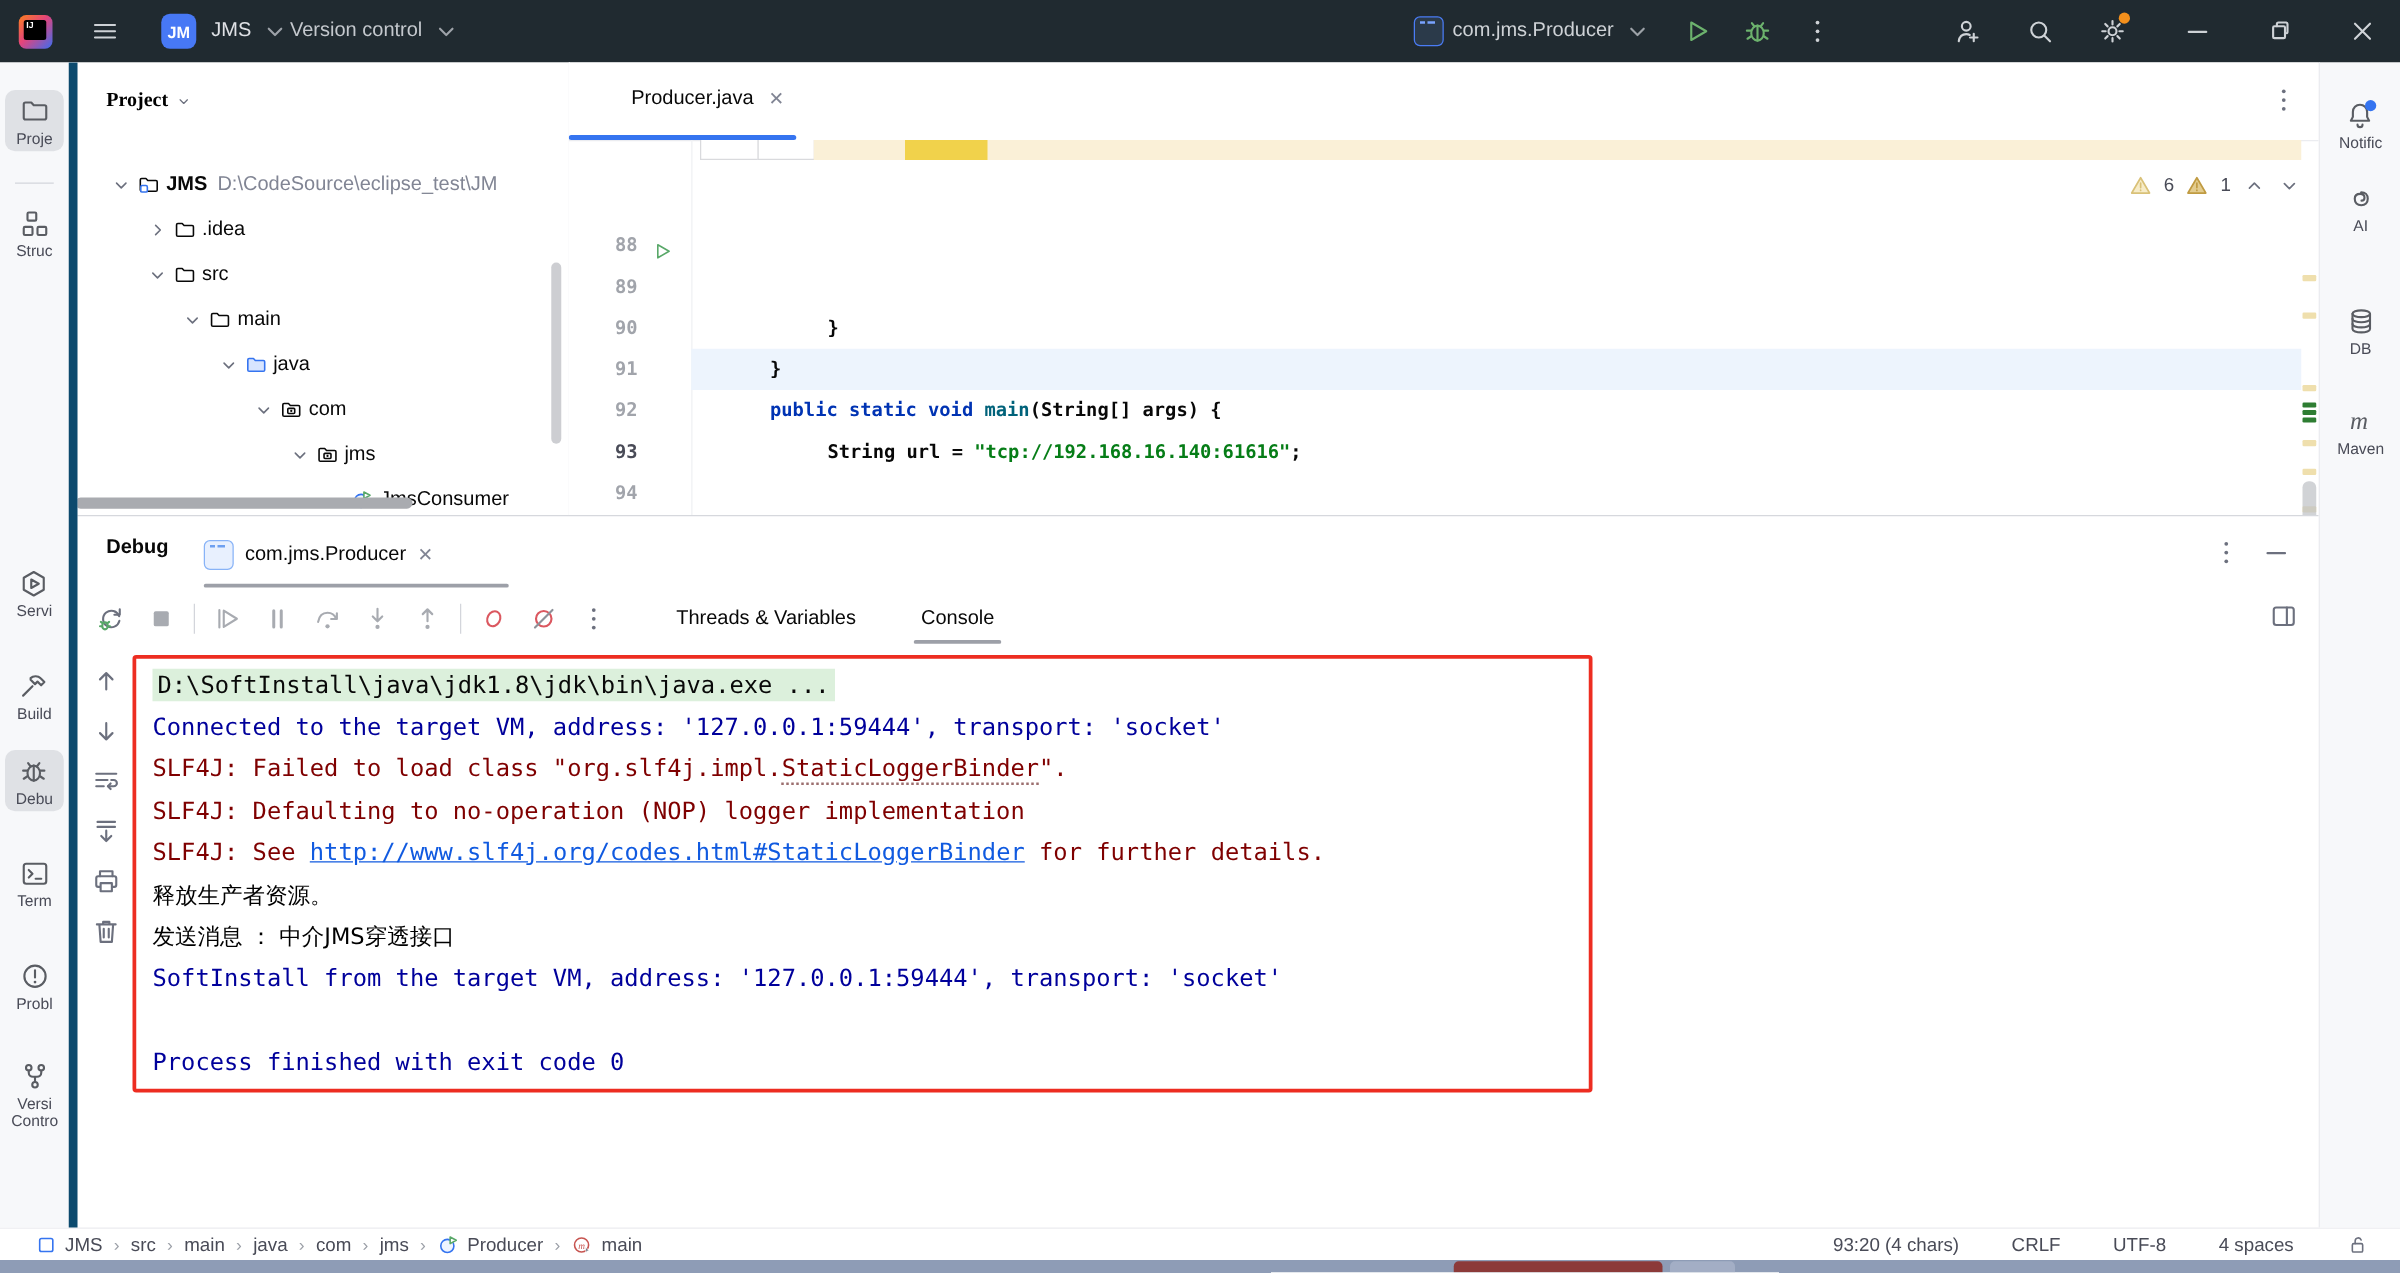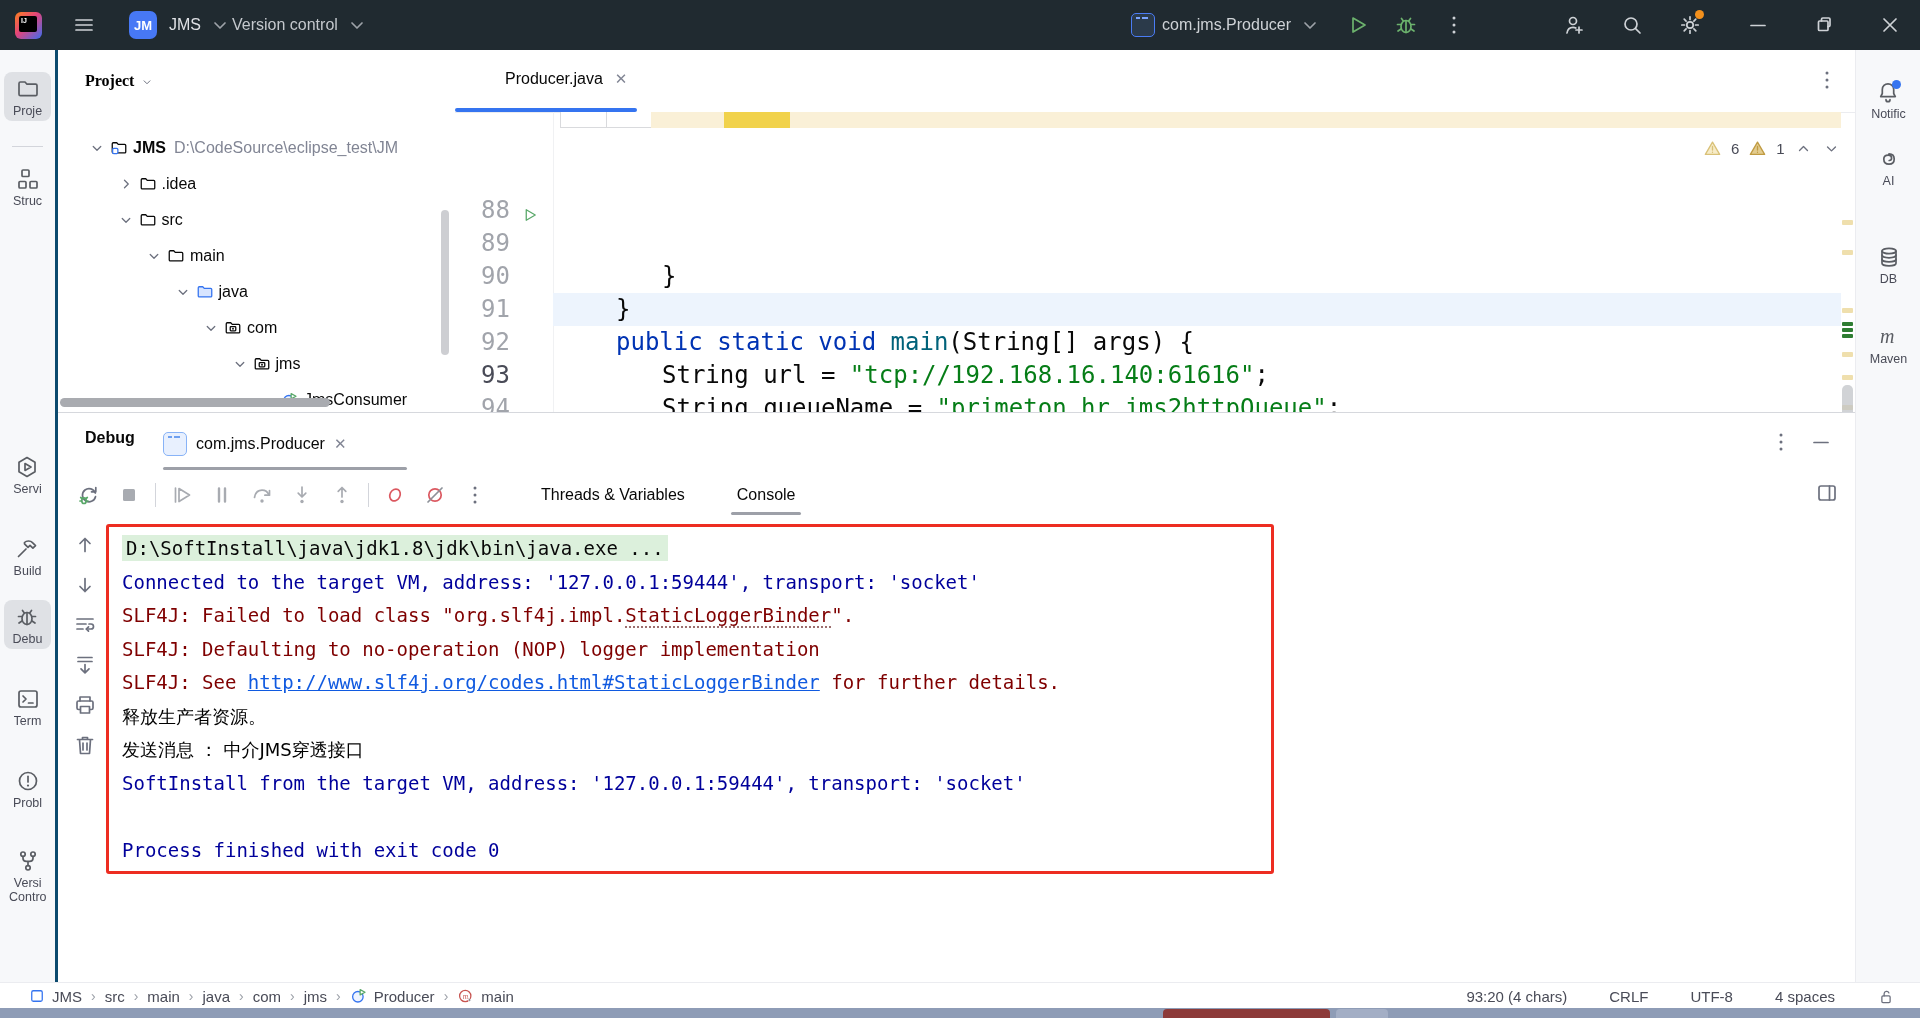--- a/index.html
+++ b/index.html
@@ -21,21 +21,21 @@
   .jm-badge{width:28px;height:28px;border-radius:7px;background:#4778f5;color:#fff;font-weight:bold;
             font-size:13px;display:flex;align-items:center;justify-content:center;}
   .tb-green{color:#6cb26d;}
   .runcfg-ic{width:22px;height:22px;border-radius:5px;background:#2b3a4a;border:1.5px solid #4a7cf5;position:relative;}
   .runcfg-ic b{position:absolute;left:4px;top:3px;width:4px;height:2px;background:#7aa3ff;}
   .runcfg-ic b+b{left:10px;width:6px;}
   .gear-dot{position:absolute;right:-2px;top:-3px;width:9px;height:9px;border-radius:50%;background:#f3901c;}
 
   
   .stripe{position:absolute;top:50px;height:932px;background:#f7f8fa;z-index:5;}
-  .stripe-left{left:0;width:55px;border-right:3px solid #0c4a6e;}
+  .stripe-left{left:0;width:55px;border-right:7px solid #0c4a6e;}
   .stripe-right{left:1855px;width:65px;border-left:1px solid #ebecf0;}
   .stripe-item{position:absolute;left:0;width:100%;text-align:center;color:#5a5d63;}
   .stripe-item .lbl{display:block;font-size:12.5px;color:#494b57;margin-top:3px;white-space:nowrap;overflow:hidden;}
   .stripe-item.sel .pad{background:#dfe1e5;border-radius:8px;}
   .stripe-item .pad{display:inline-block;padding:5px 9px 3px 9px;}
   .stripe-div{position:absolute;left:12px;width:31px;border-top:1px solid #d3d5db;}
 
   
   .project-panel{position:absolute;left:55px;top:50px;width:400px;height:362px;background:#fff;
                  border-right:1px solid #ebecf0;border-bottom:1px solid #ebecf0;overflow:hidden;}
@@ -53,21 +53,21 @@
   .editor{position:absolute;left:455px;top:50px;width:1400px;height:362px;background:#fff;border-bottom:1px solid #ebecf0;overflow:hidden;}
   .tabbar{position:absolute;left:0;top:0;width:100%;height:62px;border-bottom:1px solid #ebecf0;background:#fff;}
   .etab{position:absolute;left:0;top:0;height:58px;padding:0 22px 0 50px;display:flex;align-items:center;font-size:16px;gap:12px;}
   .etab-underline{position:absolute;left:0;top:58px;width:182px;height:4px;background:#3574f0;border-radius:2px;}
   .etab .x{color:#818594;font-size:15px;}
   .editor-more{position:absolute;left:1360px;top:18px;color:#6c707e;}
   .sliver{position:absolute;left:0;top:62px;height:16px;width:100%;}
   .sliver .cell{position:absolute;top:0;height:15px;border:1px solid #d9dadd;border-top:none;background:#fff;}
   .sliver .cream{position:absolute;top:0;height:16px;background:#faf0d7;}
   .sliver .yellow{position:absolute;top:0;height:16px;background:#f1d24b;}
-  .code{position:absolute;left:0;top:78px;width:100%;font-family:"DejaVu Sans Mono","Liberation Mono",monospace;font-size:24px;}
+  .code{position:absolute;left:0;top:64px;width:100%;font-family:"DejaVu Sans Mono","Liberation Mono",monospace;font-size:15px;font-weight:bold;}
   .code-row{position:relative;height:33px;line-height:33px;white-space:pre;}
   .code-row.cur .rowbg{position:absolute;left:98px;right:14px;top:0;height:33px;background:#edf4fd;z-index:0;}
   .ln{position:absolute;left:0;width:55px;text-align:right;color:#a1a4ab;z-index:1;}
   .code-row.cur .ln{color:#494b57;}
   .gut-run{position:absolute;left:66px;top:4px;z-index:1;color:#59a869;}
   .code-text{position:absolute;left:115px;z-index:1;}
   .gut-border{position:absolute;left:98px;top:62px;bottom:0;width:1px;background:#f0f1f3;}
   .tk-p{color:#080808}.tk-k{color:#0033b3}.tk-s{color:#067d17}.tk-m{color:#00627a}
   .inspect{position:absolute;left:1240px;top:83px;height:30px;display:flex;align-items:center;gap:9px;
            font-size:15px;color:#494b57;background:#fff;padding:0 8px;border-radius:8px;}
@@ -477,21 +477,21 @@
     <span class="code-text" style="padding-left:46px"><span class="tk-k">public</span><span class="tk-p"> </span><span class="tk-k">static</span><span class="tk-p"> </span><span class="tk-k">void</span><span class="tk-p"> </span><span class="tk-m">main</span><span class="tk-p">(String[] args) {</span></span></div>
         <div class="code-row ">
     
     <span class="ln">91</span>
     
     <span class="code-text" style="padding-left:92px"><span class="tk-p">String url = </span><span class="tk-s">"tcp://192.168.16.140:61616"</span><span class="tk-p">;</span></span></div>
         <div class="code-row ">
     
     <span class="ln">92</span>
     
-    <span class="code-text" style="padding-left:92px"><span class="tk-p">String queueName = </span><span class="tk-s">"primeton.hr.jms2httpQueue"</span><span class="tk-p">;</span></span></div>
+    </div>
         <div class="code-row cur">
     <span class="rowbg"></span>
     <span class="ln">93</span>
     
     </div>
         <div class="code-row ">
     
     <span class="ln">94</span>
     
     </div>

